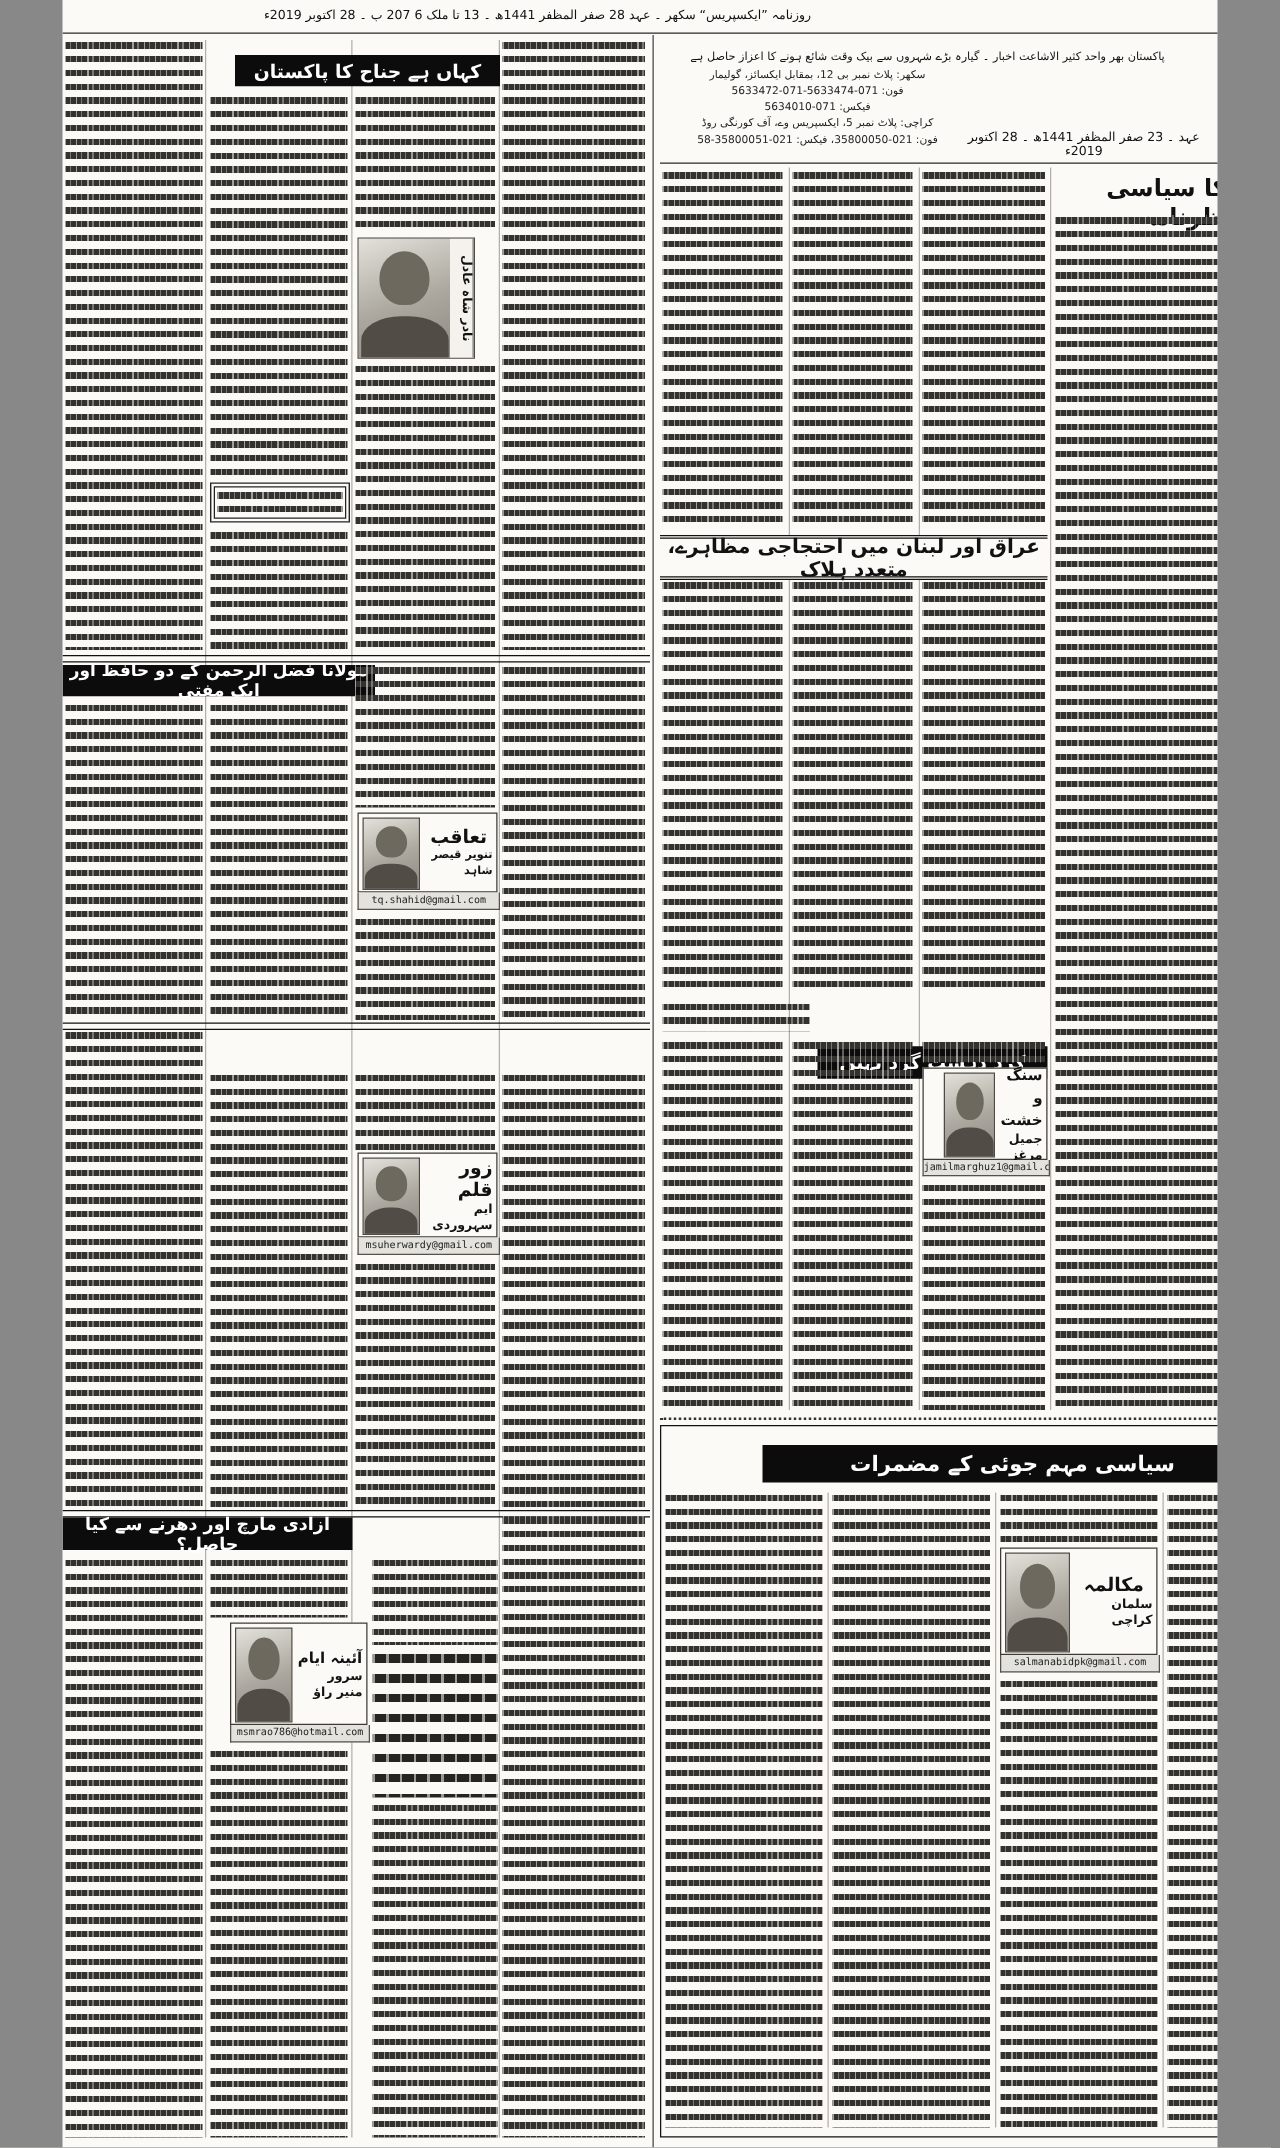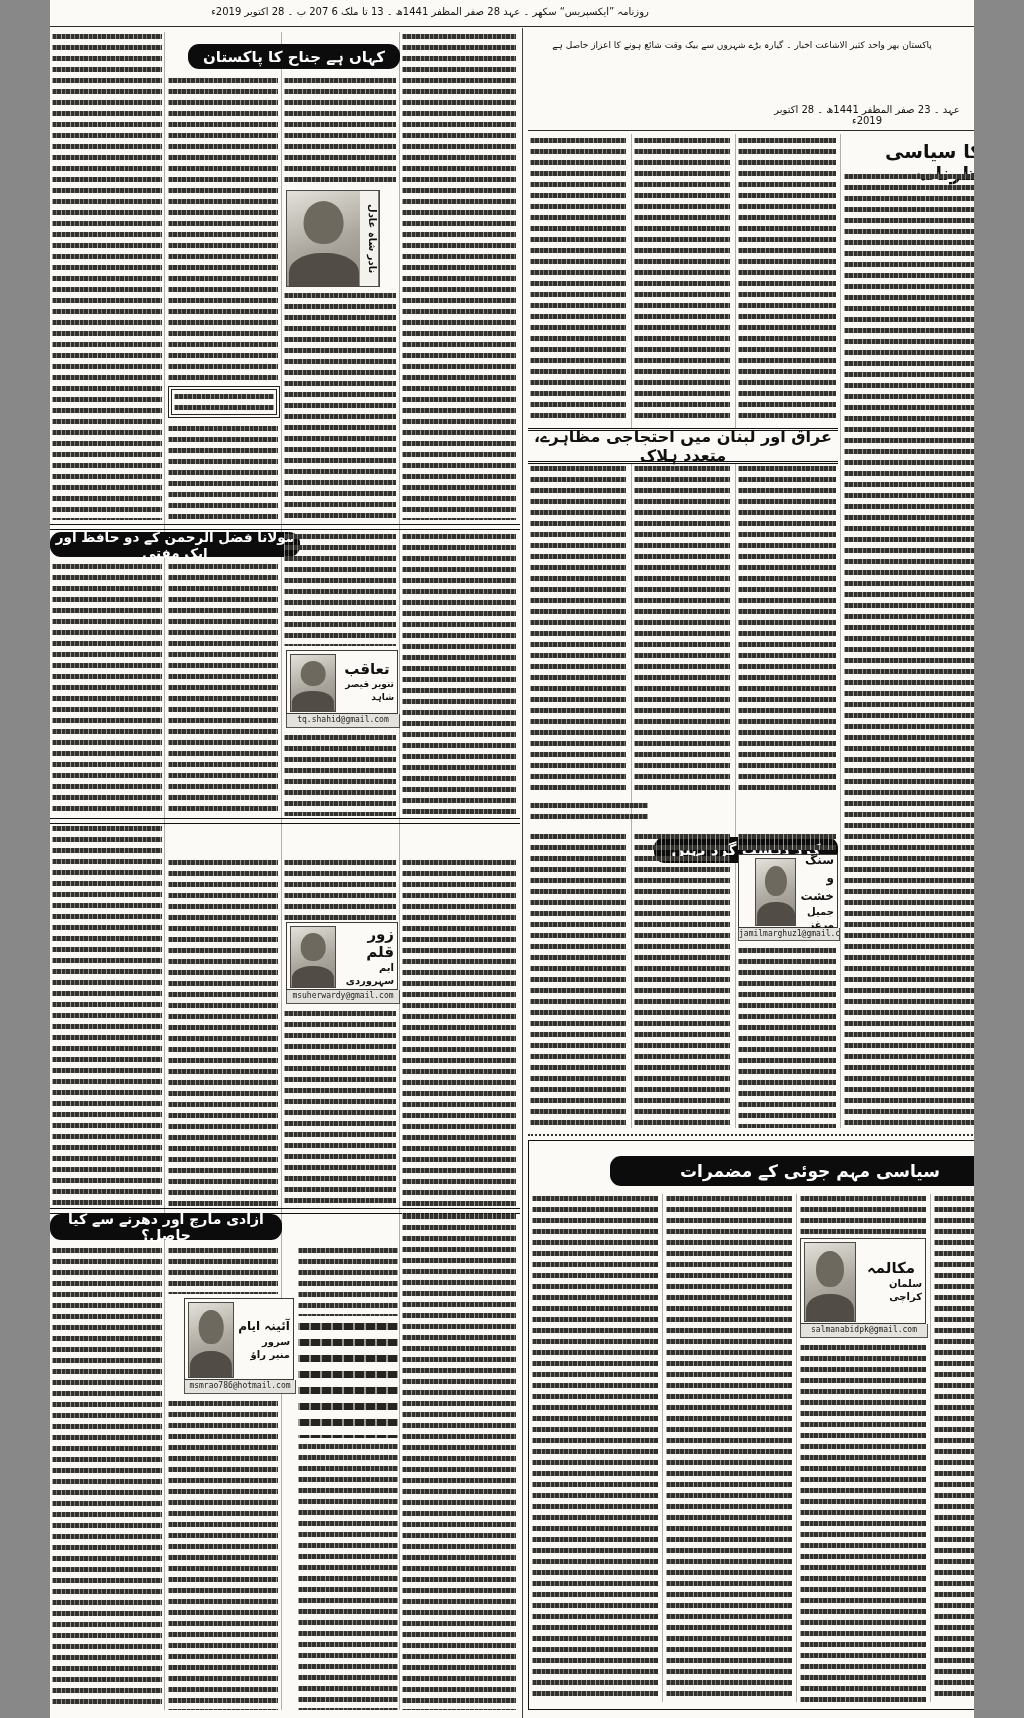--- a/index.html
+++ b/index.html
@@ -10,21 +10,21 @@
   
   .greek{background-image:
       repeating-linear-gradient(90deg, rgba(251,250,246,.55) 0 1px, rgba(251,250,246,0) 1px 4px,
                                 rgba(251,250,246,.35) 4px 5px, rgba(251,250,246,0) 5px 9px),
       repeating-linear-gradient(180deg, rgba(0,0,0,0) 0 2px, #34322e 2px 7px, rgba(0,0,0,0) 7px 11px);}
   .greek-lg{background-image:
       repeating-linear-gradient(90deg, rgba(251,250,246,.55) 0 2px, rgba(251,250,246,0) 2px 11px),
       repeating-linear-gradient(180deg, rgba(0,0,0,0) 0 3px, #26241f 3px 10px, rgba(0,0,0,0) 10px 16px);}
   
   .hbar{background:#0c0c0c;color:#fff;font-weight:700;text-align:center;direction:rtl;
-        display:flex;align-items:center;justify-content:center;letter-spacing:.5px;border-radius:11px;}
+        display:flex;align-items:center;justify-content:center;letter-spacing:.5px;}
   
   .boxhead{border-top:3px double #111;border-bottom:3px double #111;font-weight:700;
            text-align:center;direction:rtl;display:flex;align-items:center;justify-content:center;background:#fbfaf6;}
   .rule-h{background:#2a2a2a;}
   .rule-v{background:#b4b0a8;width:1px;}
   .double-rule{height:4px;border-top:1px solid #111;border-bottom:1px solid #111;}
   .dotted-rule{height:0;border-top:2px dotted #333;}
   
   .photo{background:linear-gradient(160deg,#e3e1da,#aba79e 55%,#8e8a82);border:1px solid #4d4a45;
          position:relative;overflow:hidden;}
@@ -60,20 +60,27 @@
   <div class="abs rtl" style="left:0;top:6px;width:760px;height:16px;font-size:10px;text-align:center;">روزنامہ ”ایکسپریس“ سکھر ۔ عہد 28 صفر المظفر 1441ھ ۔ 13 تا ملک 6 207 ب ۔ 28 اکتوبر 2019ء</div>
   <div class="abs rule-h" style="left:0;top:26px;width:1024px;height:1px;"></div>
 
   <div class="abs" style="left:472px;top:28px;width:1px;height:1690px;background:#444;"></div>
 
   <div class="abs rtl" style="left:482px;top:40px;width:420px;height:14px;font-size:9px;text-align:center;">پاکستان بھر واحد کثیر الاشاعت اخبار ۔ گیارہ بڑے شہروں سے بیک وقت شائع ہونے کا اعزاز حاصل ہے</div>
 
 
   <div class="abs rtl" style="left:712px;top:104px;width:210px;height:14px;font-size:10px;text-align:center;">عہد ۔ 23 صفر المظفر 1441ھ ۔ 28 اکتوبر 2019ء</div>
 
+  <div class="abs rtl" style="left:482px;top:54px;width:244px;height:68px;font-size:8.5px;line-height:13px;text-align:center;color:#222;">
+    <div>سکھر: پلاٹ نمبر بی 12، بمقابل ایکسائز، گولیمار</div>
+    <div>فون: 071-5633474-071-5633472</div>
+    <div>فیکس: 071-5634010</div>
+    <div>کراچی: پلاٹ نمبر 5، ایکسپریس وے، آف کورنگی روڈ</div>
+    <div>فون: 021-35800050، فیکس: 021-35800051-58</div>
+  </div>
   <div class="abs rule-h" style="left:478px;top:130px;width:541px;height:1px;"></div>
 
   <div class="abs rule-v" style="left:790px;top:134px;height:994px;"></div>
   <div class="abs rtl" style="left:794px;top:140px;width:224px;height:26px;font-size:19px;font-weight:700;text-align:center;">ملک کا سیاسی منظرنامہ</div>
   <div class="abs greek" style="left:794px;top:172px;width:224px;height:956px;"></div>
 
   <div class="abs rule-v" style="left:581px;top:134px;height:994px;"></div>
   <div class="abs rule-v" style="left:685px;top:134px;height:994px;"></div>
 
   <div class="abs greek" style="left:480px;top:136px;width:96px;height:288px;"></div>

